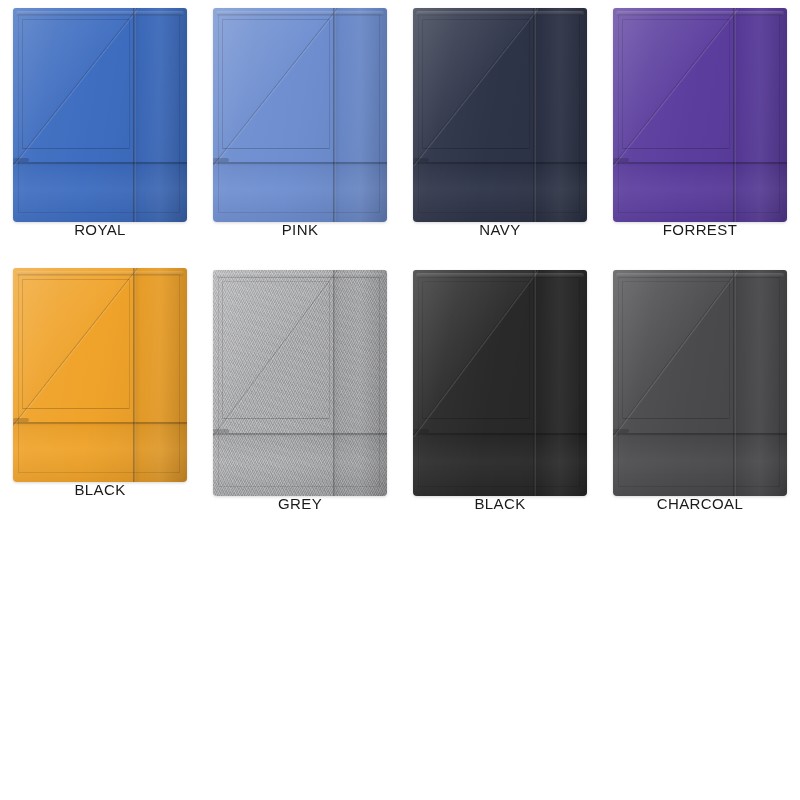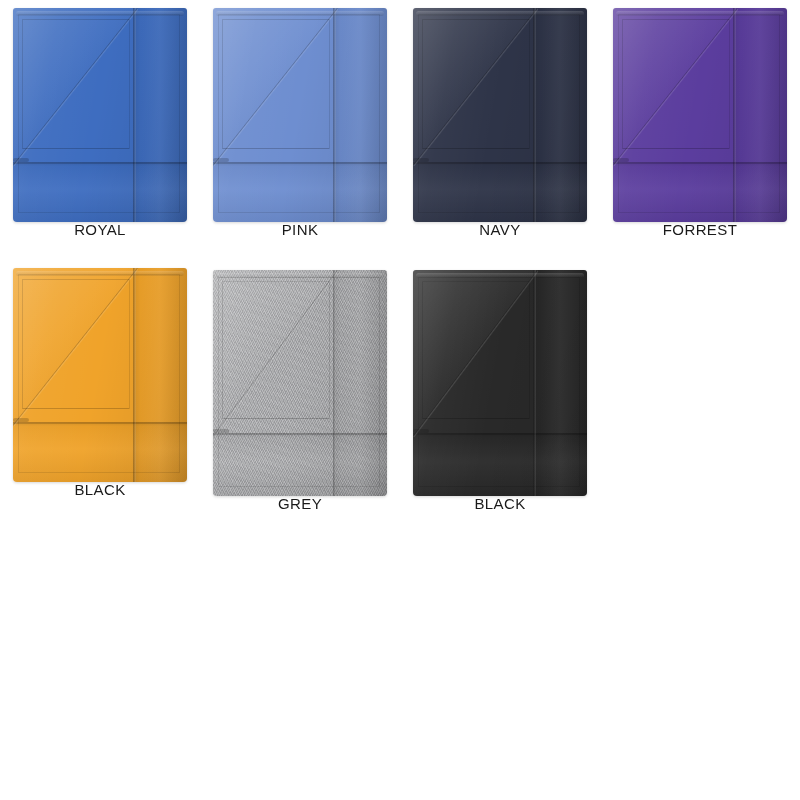--- a/index.html
+++ b/index.html
@@ -357,13 +357,32 @@
           <div class="hem hem-outer"></div>
           <div class="hem hem-flap"></div>
           <div class="top-roll"></div>
           <div class="fold-spine"></div>
           <div class="tuck-notch"></div>
           <div class="fabric-sheen"></div>
         </div>
       </div>
       <div class="swatch-label">BLACK</div>
     </div>
+    <div class="swatch-cell row-3">
+      <div class="blanket-figure">
+        <div class="blanket" style="--c: #4A4A4C;">
+          <div class="fabric-base"></div>
+          <div class="fabric-heather"></div>
+          <div class="panel-right"></div>
+          <div class="panel-bottom"></div>
+          <div class="flap-triangle"></div>
+          <div class="flap-crease"></div>
+          <div class="hem hem-outer"></div>
+          <div class="hem hem-flap"></div>
+          <div class="top-roll"></div>
+          <div class="fold-spine"></div>
+          <div class="tuck-notch"></div>
+          <div class="fabric-sheen"></div>
+        </div>
+      </div>
+      <div class="swatch-label">CHARCOAL</div>
+    </div>
   </div>
 
 </body></html>

